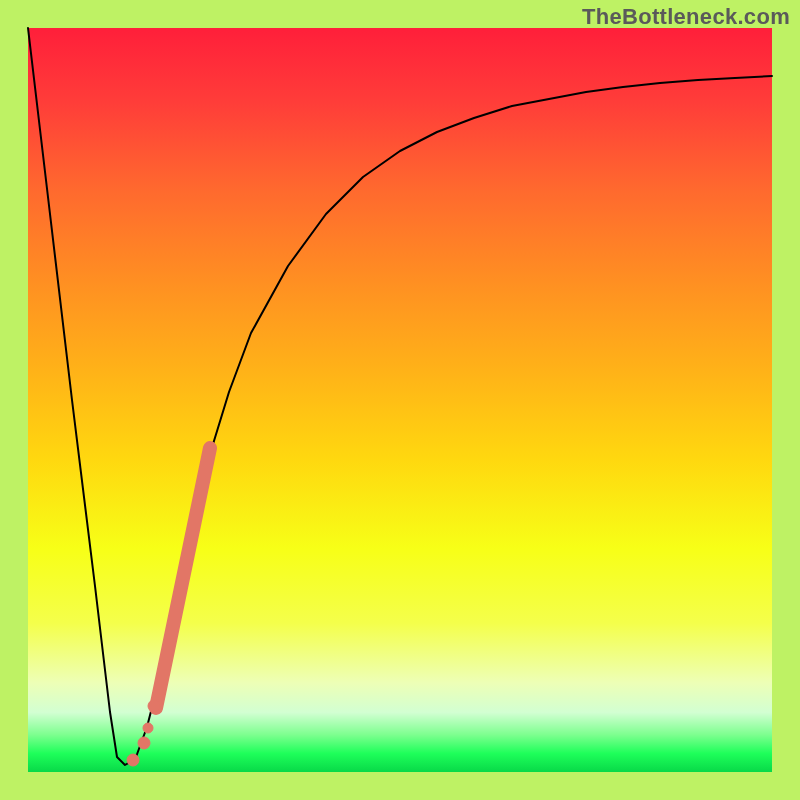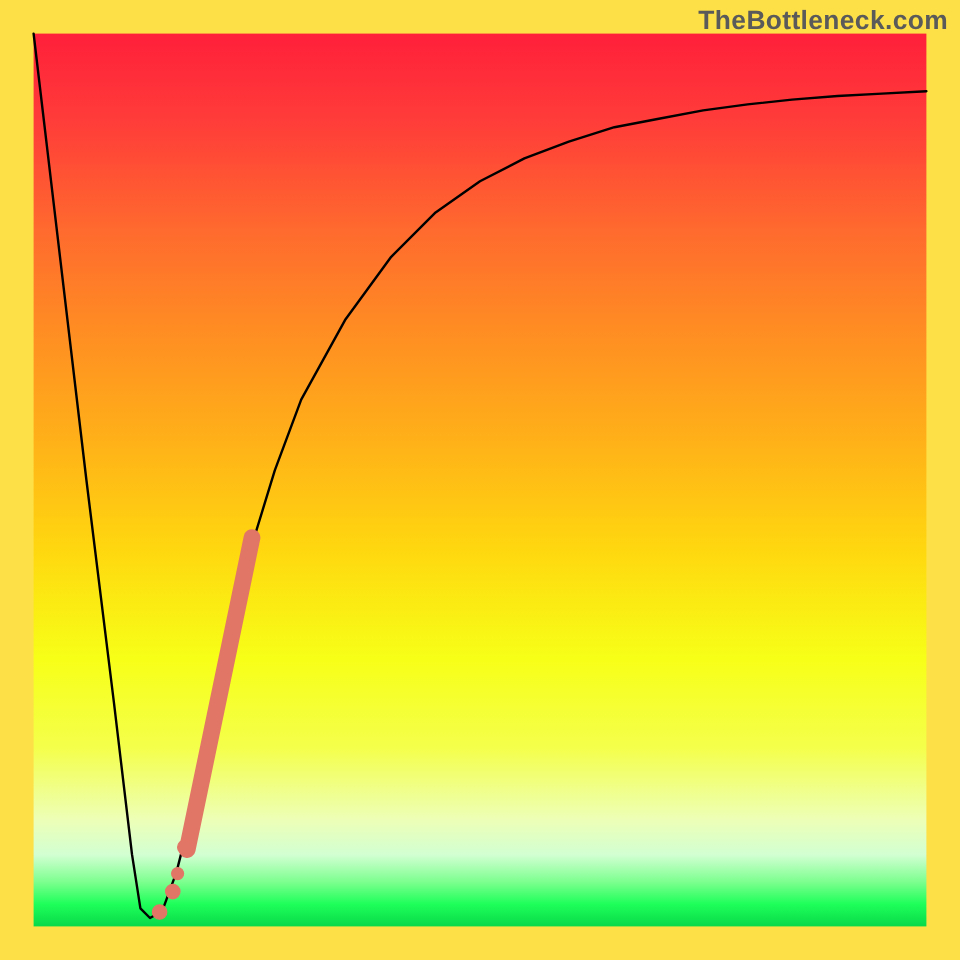--- a/index.html
+++ b/index.html
@@ -8,21 +8,21 @@
     width: 800px;
     height: 800px;
     overflow: hidden;
     background: #000;
     font-family: Arial, Helvetica, sans-serif;
   }
   .frame {
     position: relative;
     width: 800px;
     height: 800px;
-    background: #fde047;
+    background: #bef264;
   }
   .watermark {
     position: absolute;
     top: 4px;
     right: 10px;
     color: #5a5a5a;
     font-size: 22px;
     font-weight: 600;
     letter-spacing: 0.3px;
     z-index: 5;

